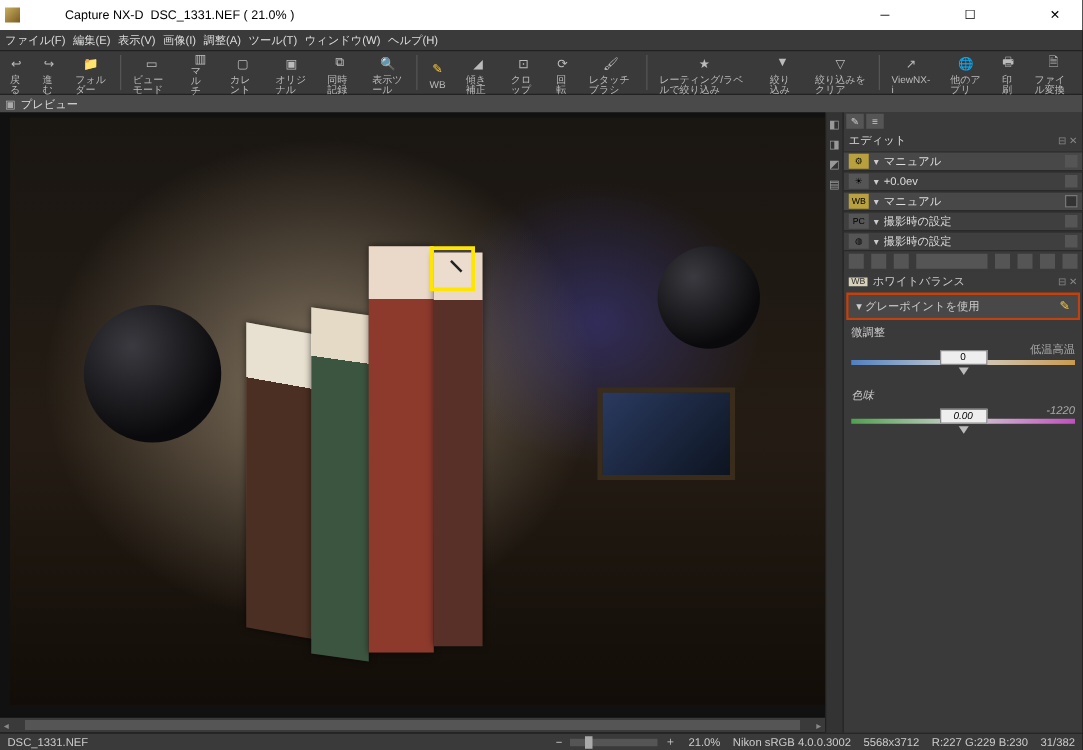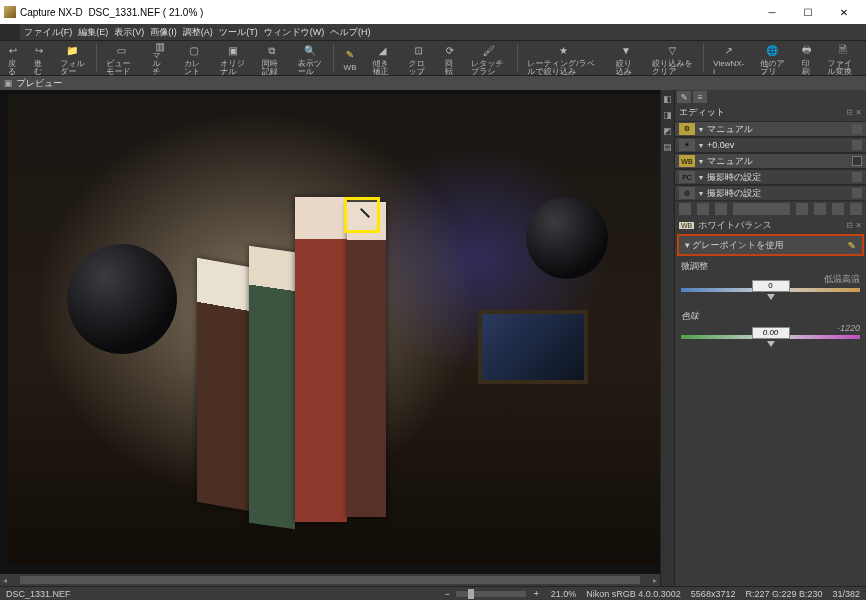--- a/index.html
+++ b/index.html
@@ -1,20 +1,20 @@
 <!DOCTYPE html>
 <html><head>
 <meta charset="utf-8">
 <style>
   * { box-sizing: border-box; margin: 0; padding: 0; }
   body { font-family: "Meiryo", "Yu Gothic", sans-serif; font-size: 10px; color: #ccc; background: #2b2b2b; width: 866px; height: 600px; overflow: hidden; }
-  .titlebar { background: #fff; color: #000; height: 18px; display: flex; align-items: center; padding: 12px 4px; font-size: 10px; }
+  .titlebar { background: #fff; color: #000; height: 18px; display: flex; align-items: center; padding: 12px 4px; font-size: 10px; gap: 32px; }
   .titlebar .title { flex: 1; }
   .titlebar .winbtn { width: 36px; height: 18px; display: flex; align-items: center; justify-content: center; }
-  .menubar { background: #3a3a3a; color: #ddd; height: 16px; display: flex; align-items: center; padding: 3px 4px; gap: 6px; font-size: 9px; margin-left: 20px; }
+  .menubar { background: #3a3a3a; color: #ddd; height: 16px; display: flex; align-items: center; padding: 3px 4px; gap: 6px; font-size: 9px; }
   .menubar span { cursor: default; }
   .toolbar { background: #3a3a3a; height: 36px; display: flex; align-items: center; border-top: 1px solid #222; border-bottom: 1px solid #222; }
   .toolbtn { display: flex; flex-direction: column; align-items: center; justify-content: center; padding: 1px 8px 0 8px; height: 36px; cursor: default; }
   .toolbtn .icon { height: 18px; display: flex; align-items: center; justify-content: center; color: #bbb; }
   .toolbtn .lbl { font-size: 8px; color: #bbb; line-height: 1; }
   .toolbtn.active .icon { color: #f2c94c; }
   .toolsep { width: 1px; height: 28px; background: #555; margin: 0 2px; }
   .toolspacer { flex: 1; }
   .previewbar { background: #4a4a4a; height: 14px; display: flex; align-items: center; padding: 0 4px; font-size: 9px; color: #ddd; }
   .main { display: flex; height: 496px; }

